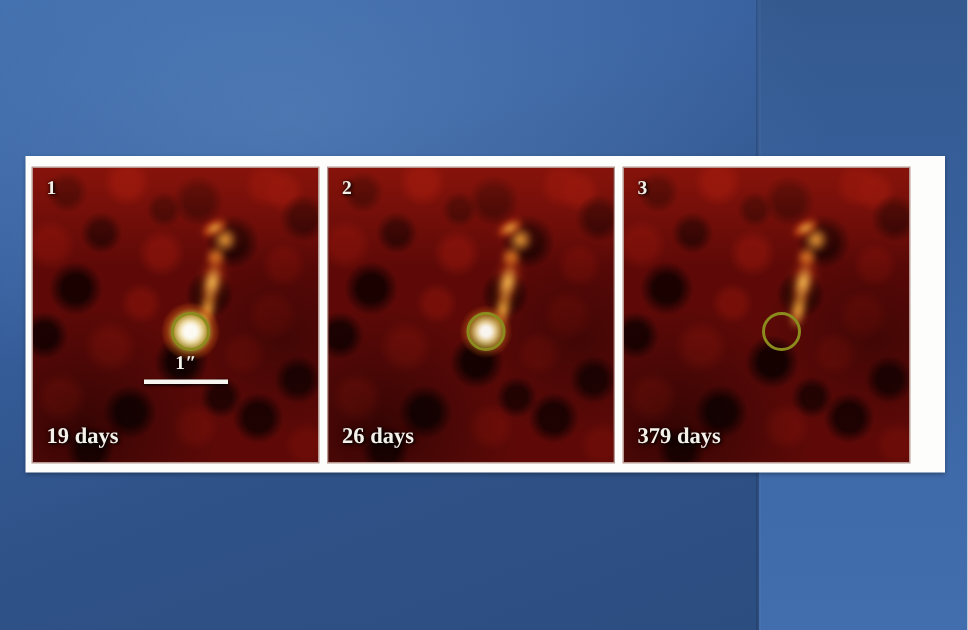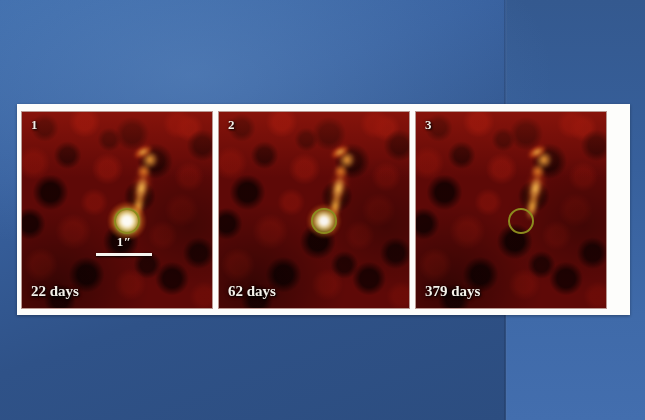--- a/index.html
+++ b/index.html
@@ -239,37 +239,37 @@
       <div class="source-halo"></div>
       <div class="aperture"></div>
 
       <div class="panel-number">1</div>
 
       <div class="scalebar">
         <div class="scalebar-label">1″</div>
         <div class="scalebar-line"></div>
       </div>
 
-      <div class="panel-caption">22 days</div>
+      <div class="panel-caption">19 days</div>
     </div>
 
     <div class="panel panel-dim">
       <div class="noise"></div>
       <div class="noise-top"></div>
       <div class="noise-dark"></div>
 
       <div class="jet"></div>
       <div class="jet-knot"></div>
 
       <div class="source-halo"></div>
       <div class="aperture"></div>
 
       <div class="panel-number">2</div>
 
-      <div class="panel-caption">62 days</div>
+      <div class="panel-caption">26 days</div>
     </div>
 
     <div class="panel panel-faded">
       <div class="noise"></div>
       <div class="noise-top"></div>
       <div class="noise-dark"></div>
 
       <div class="jet"></div>
       <div class="jet-knot"></div>
 

